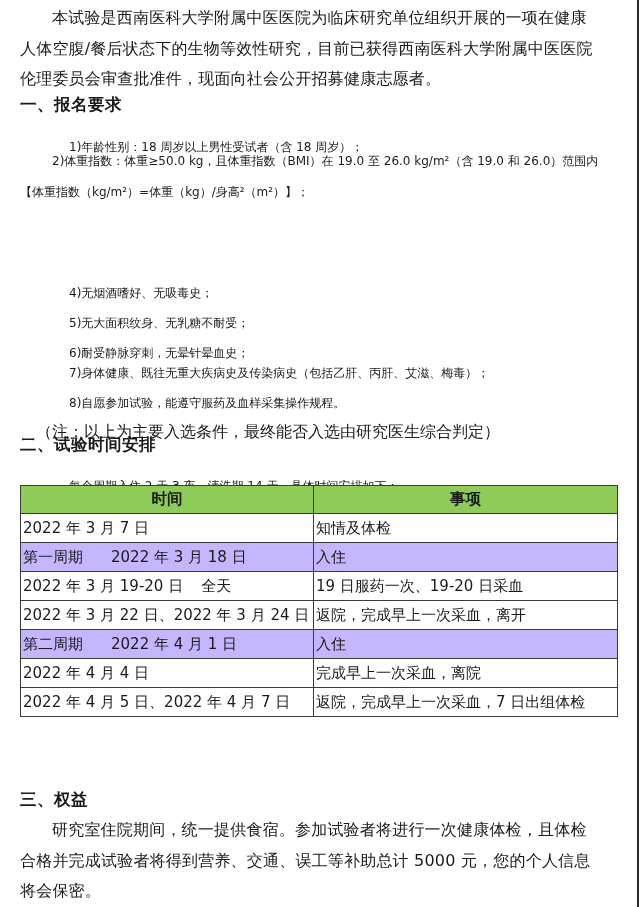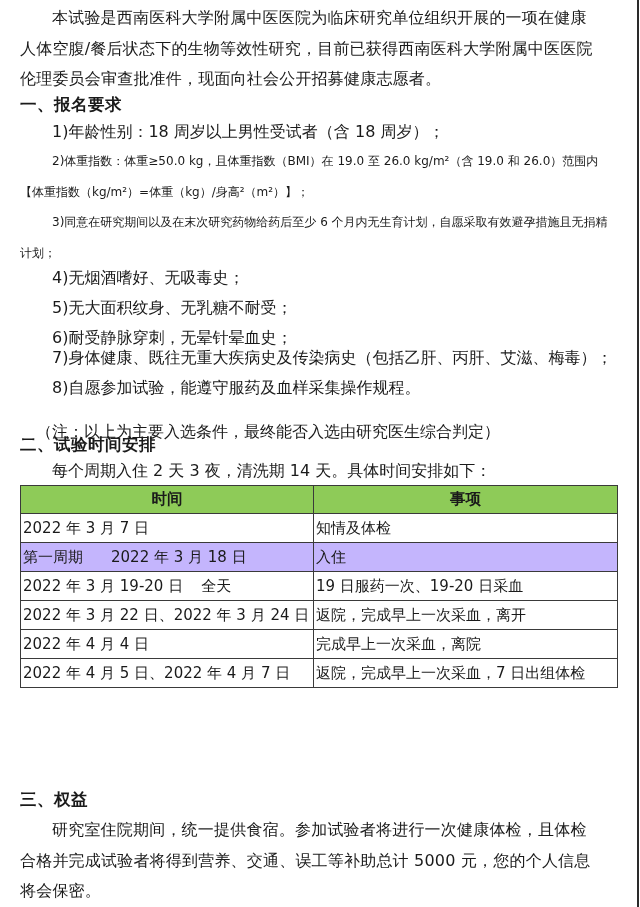--- a/index.html
+++ b/index.html
@@ -44,23 +44,23 @@
       position: absolute;
       left: 20px;
       font-size: 16.5px;
       font-weight: bold;
       margin: 0;
       letter-spacing: 0.5px;
     }
     .line {
       position: absolute;
       left: 52px;
-      font-size: 16px;
+      font-size: 12px;
       white-space: nowrap;
-      margin: 0;
+      margin: 17px;
     }
     .line-wrap {
       position: absolute;
       left: 20px;
       width: 590px;
       font-size: 12px;
       line-height: 30.5px;
       margin: 0;
     }
     .line-wrap .indent { display: inline-block; width: 32px; }
@@ -106,21 +106,20 @@
 <div class="page">
 
   <p class="para" style="top:3px;"><span class="indent"></span><span>本试验是西南医科大学附属中医医院为临床研究单位组织开展的一项在健康人体空腹/餐后状态下的生物等效性研究，目前已获得西南医科大学附属中医医院伦理委员会审查批准件，现面向社会公开招募健康志愿者。</span></p>
 
   <h2 class="heading" style="top:94px;">一、报名要求</h2>
 
   <p class="line" style="top:122px;">1)年龄性别：18 周岁以上男性受试者（含 18 周岁）；</p>
 
   <p class="line-wrap" style="top:146px;"><span class="indent"></span><span>2)体重指数：体重≥50.0 kg，且体重指数（BMI）在 19.0 至 26.0 kg/m²（含 19.0 和 26.0）范围内【体重指数（kg/m²）=体重（kg）/身高²（m²）】；</span></p>
 
-  <p class="line-wrap" style="top:207px;"><span class="indent"></span><span>3)同意在研究期间以及在末次研究药物给药后至少 6 个月内无生育计划，自愿采取有效避孕措施且无捐精计划；</span></p>
 
   <p class="line" style="top:268px;">4)无烟酒嗜好、无吸毒史；</p>
   <p class="line" style="top:298px;">5)无大面积纹身、无乳糖不耐受；</p>
   <p class="line" style="top:328px;">6)耐受静脉穿刺，无晕针晕血史；</p>
   <p class="line" style="top:348px;">7)身体健康、既往无重大疾病史及传染病史（包括乙肝、丙肝、艾滋、梅毒）；</p>
   <p class="line" style="top:378px;">8)自愿参加试验，能遵守服药及血样采集操作规程。</p>
 
   <p class="note" style="top:406px;">（注：以上为主要入选条件，最终能否入选由研究医生综合判定）</p>
 
   <h2 class="heading" style="top:434px;">二、试验时间安排</h2>
@@ -148,20 +147,24 @@
         <td>入住</td>
       </tr>
       <tr>
         <td><span>2022 年 3 月 19-20 日</span><span class="gap-s"></span><span>全天</span></td>
         <td>19 日服药一次、19-20 日采血</td>
       </tr>
       <tr>
         <td>2022 年 3 月 22 日、2022 年 3 月 24 日</td>
         <td>返院，完成早上一次采血，离开</td>
       </tr>
+      <tr class="cycle">
+        <td><span>第二周期</span><span class="gap"></span><span>2022 年 4 月 1 日</span></td>
+        <td>入住</td>
+      </tr>
       <tr>
         <td>2022 年 4 月 4 日</td>
         <td>完成早上一次采血，离院</td>
       </tr>
       <tr>
         <td>2022 年 4 月 5 日、2022 年 4 月 7 日</td>
         <td>返院，完成早上一次采血，7 日出组体检</td>
       </tr>
     </tbody>
   </table>

